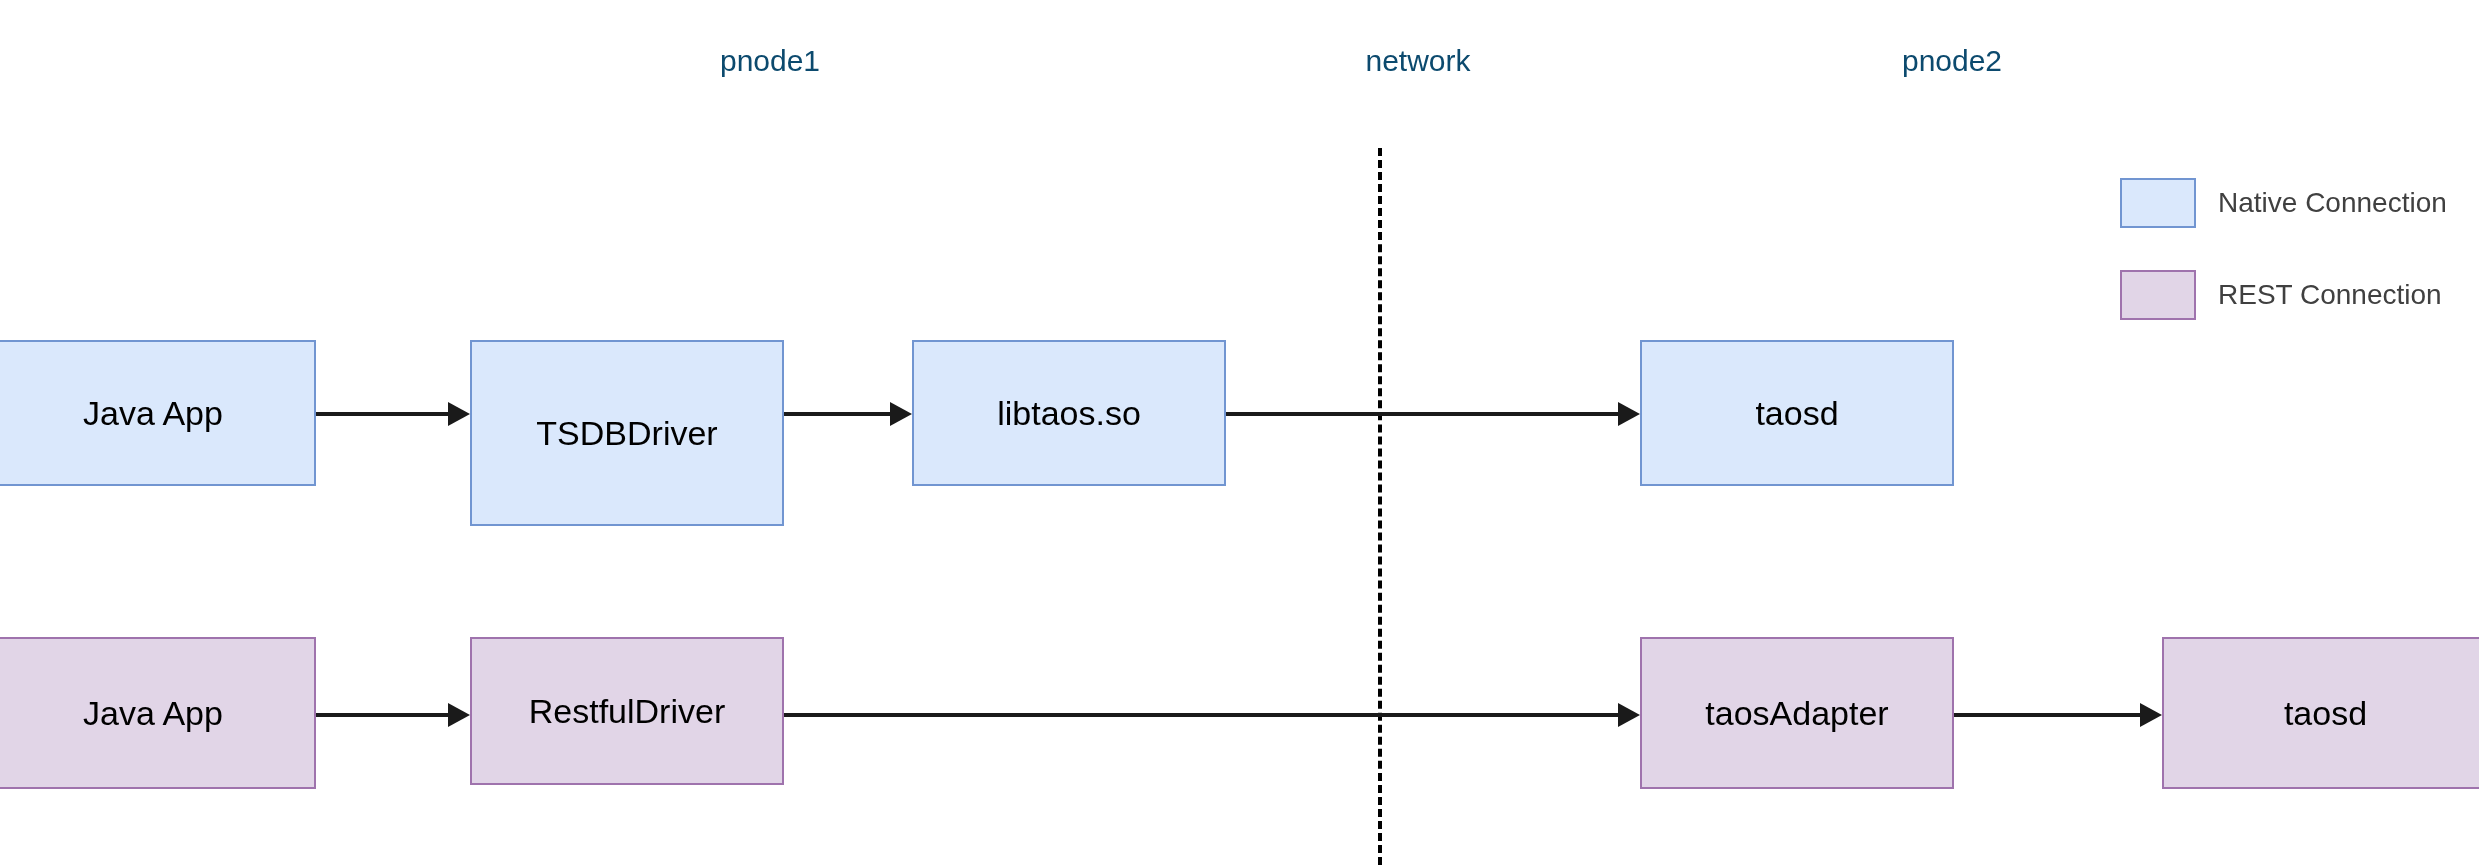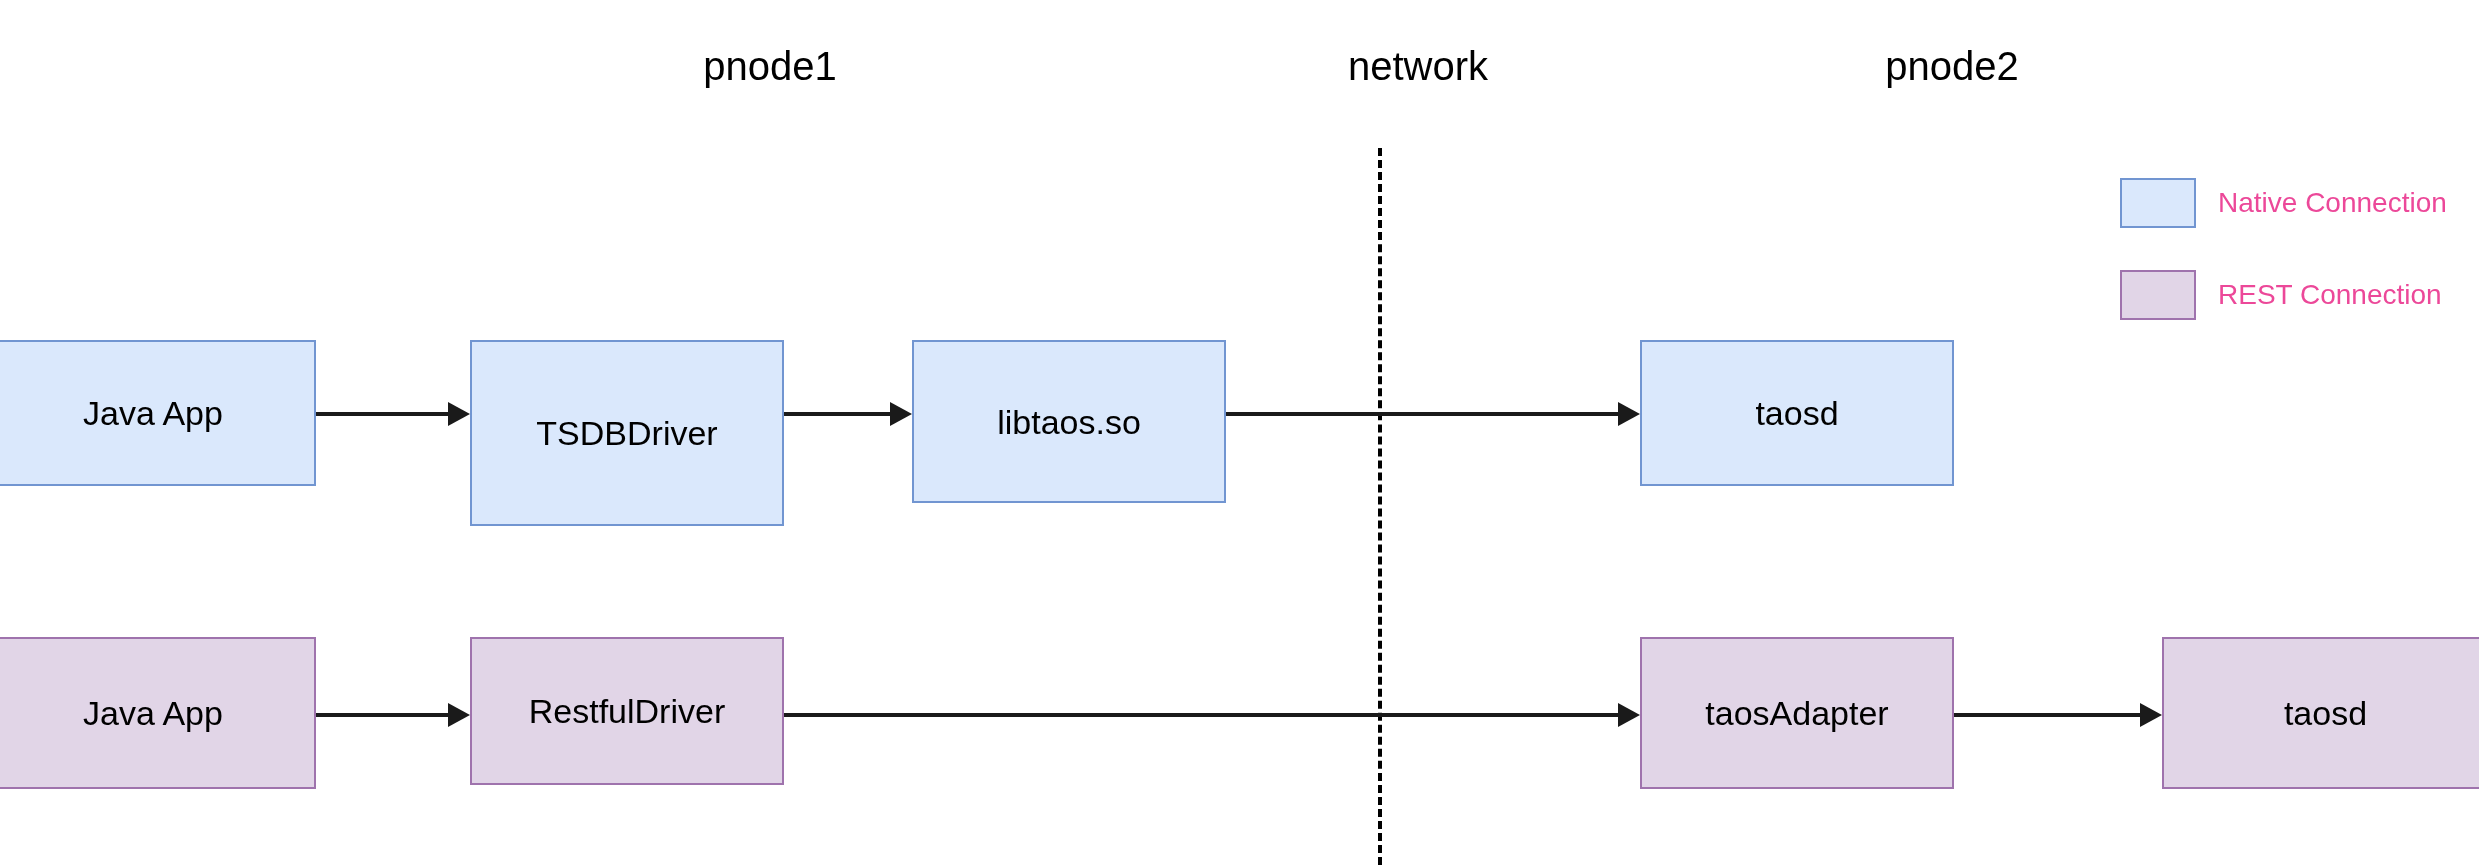--- a/index.html
+++ b/index.html
@@ -16,23 +16,23 @@
     position: relative;
     width: 2479px;
     height: 865px;
     background: #ffffff;
     overflow: hidden;
   }
 
   
   .zone-label {
     position: absolute;
-    font-size: 40px;
+    font-size: 30px;
     line-height: 1;
-    color: #000000;
+    color: #0c4a6e;
     white-space: nowrap;
     text-align: center;
     transform: translateX(-50%);
   }
 
   
   .divider {
     position: absolute;
     width: 0;
     border-left: 4px dashed #000000;
@@ -90,42 +90,42 @@
     border: 2px solid #7195d1;
   }
   .legend-swatch.rest {
     background: #e1d5e7;
     border: 2px solid #9f73ad;
   }
   .legend-text {
     margin-left: 22px;
     font-size: 28px;
     line-height: 1;
-    color: #ec4899;
+    color: #404040;
     white-space: nowrap;
   }
 </style>
 </head>
 <body>
 
 <div id="diagram">
 
   <div class="zone-label" style="left:770px; top:46px;">pnode1</div>
   <div class="zone-label" style="left:1378px; top:46px;margin-left:40px;">network</div>
   <div class="zone-label" style="left:1952px; top:46px;">pnode2</div>
 
   <div class="divider" style="left:1378px; top:148px; height:717px;"></div>
 
   <div class="node native" style="left:-10px; top:340px; width:326px; height:146px;">
     <span>Java App</span>
   </div>
   <div class="node native" style="left:470px; top:340px; width:314px; height:186px;">
     <span>TSDBDriver</span>
   </div>
-  <div class="node native" style="left:912px; top:340px; width:314px; height:163px;">
+  <div class="node native" style="left:912px; top:340px; width:314px; height:146px;">
     <span>libtaos.so</span>
   </div>
   <div class="node native" style="left:1640px; top:340px; width:314px; height:146px;">
     <span>taosd</span>
   </div>
 
   <div class="edge" style="left:316px; top:412px; width:132px;"></div>
   <div class="arrowhead" style="left:448px; top:402px;"></div>
 
   <div class="edge" style="left:784px; top:412px; width:106px;"></div>

